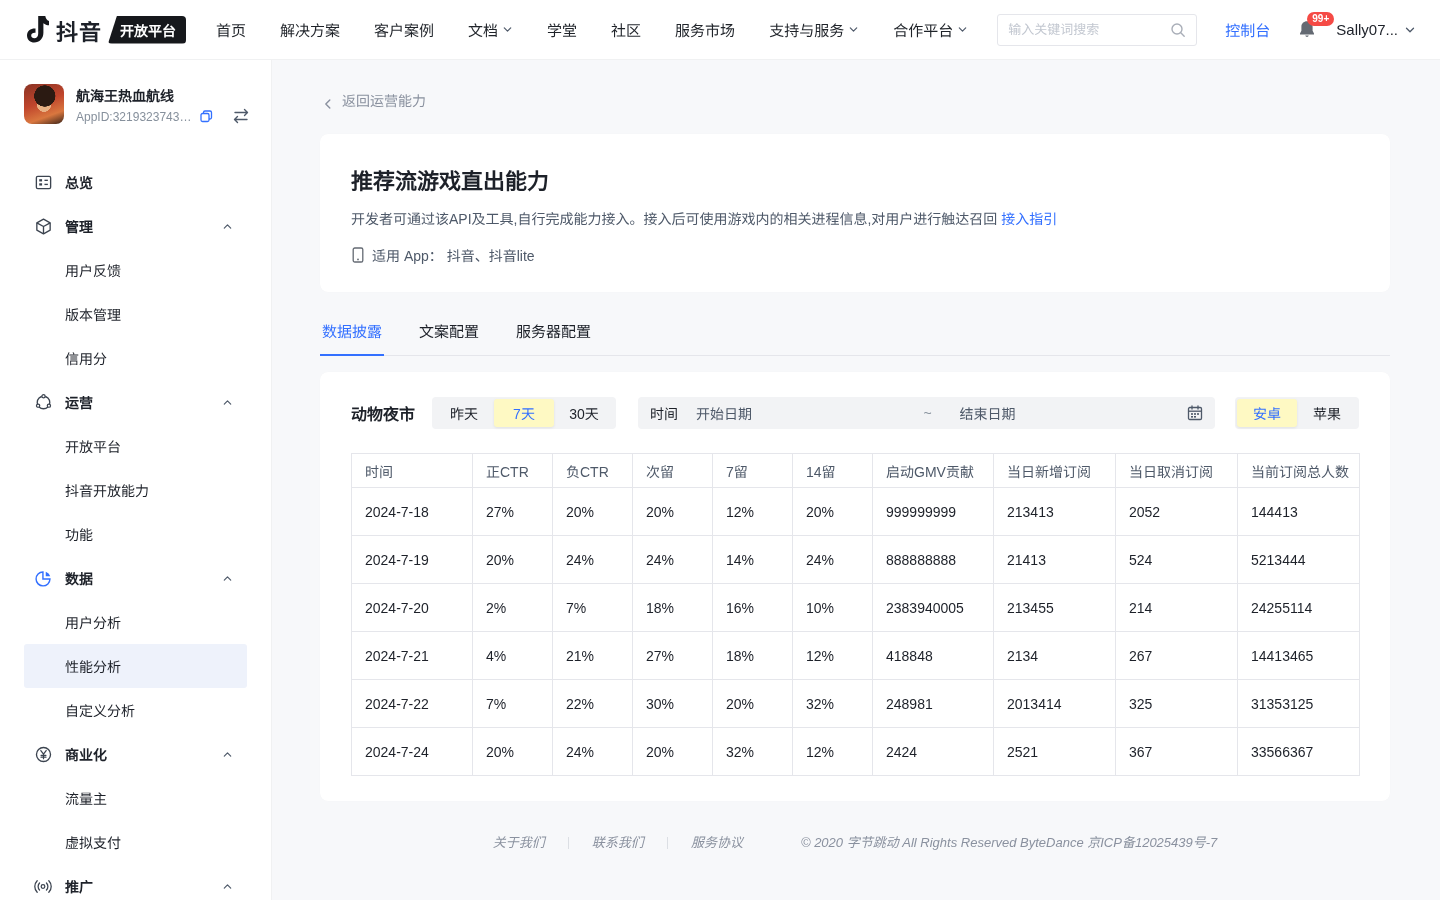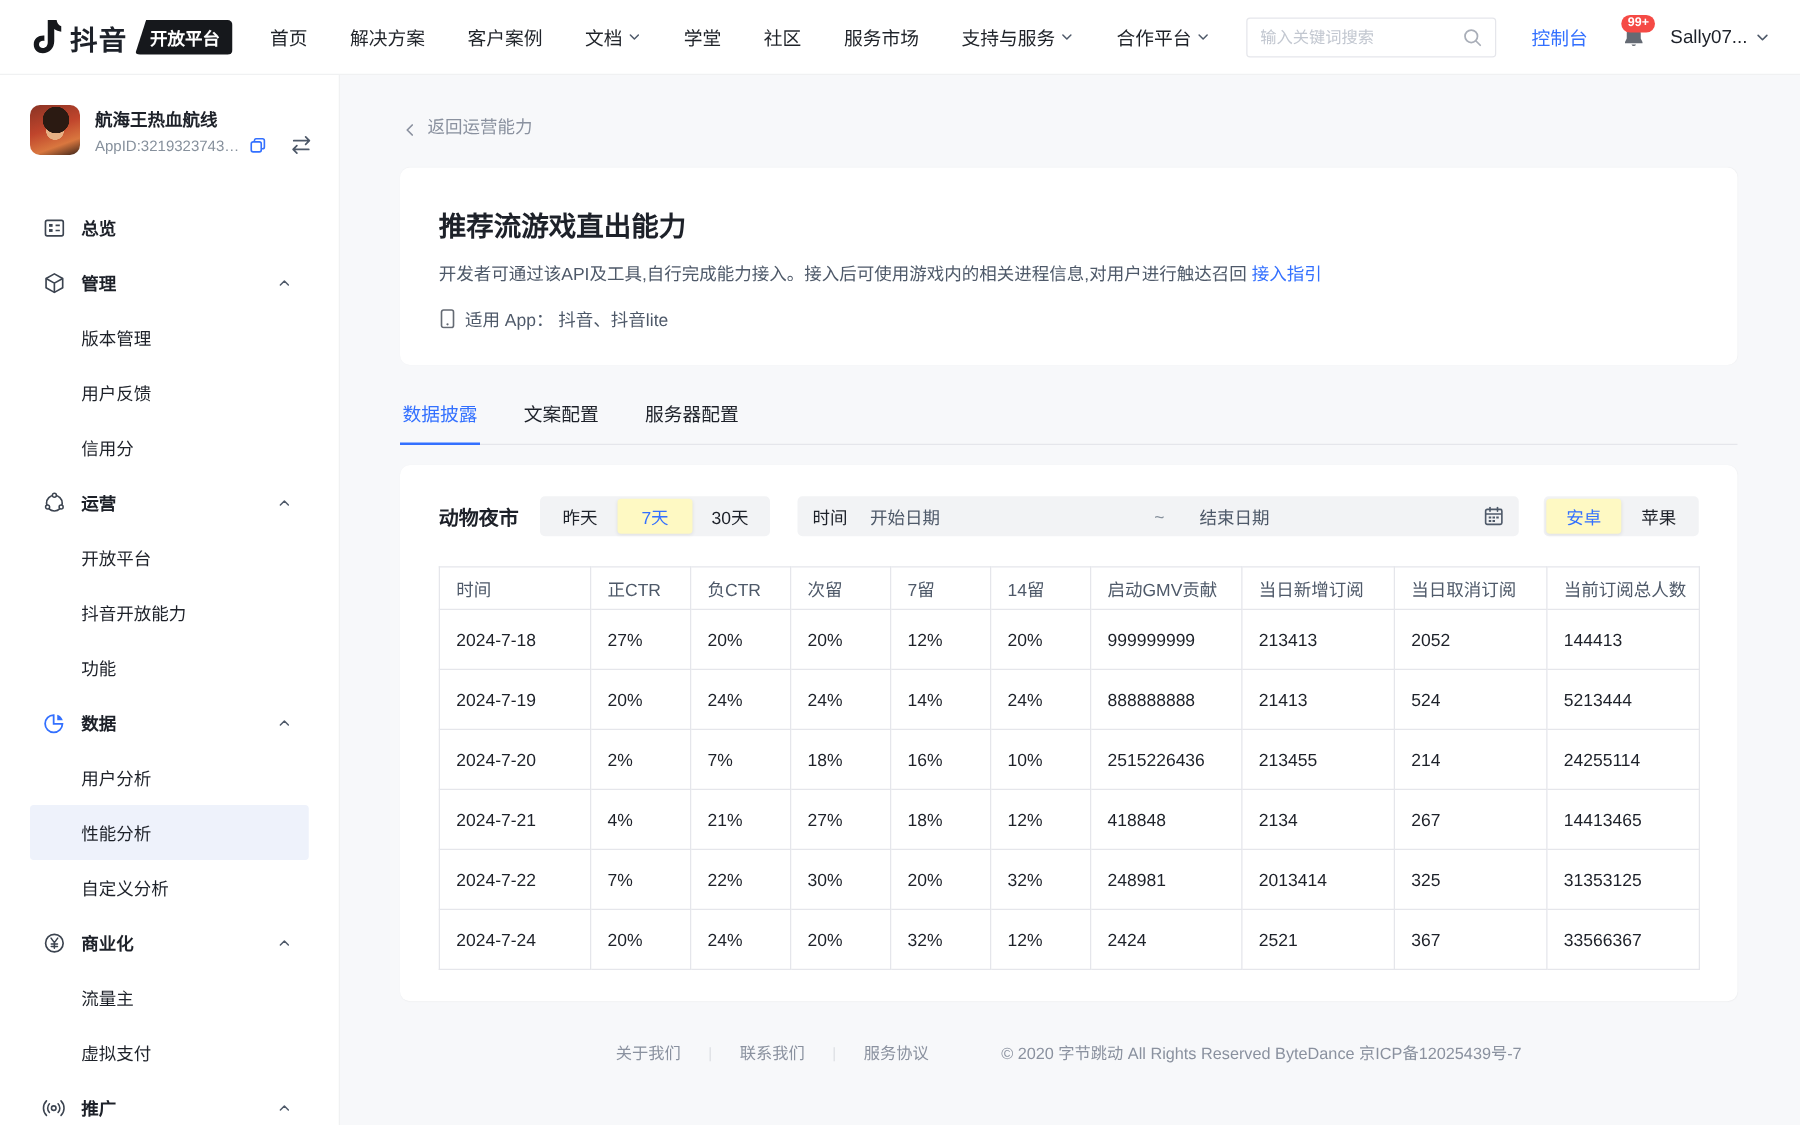--- a/index.html
+++ b/index.html
@@ -23,21 +23,21 @@
   .nav-item .chev { color:#4e5969; display:flex; }
   .topnav-right { margin-left:auto; display:flex; align-items:center; }
   .search-box { width:200px; height:32px; border:1px solid #e5e6eb; border-radius:3px;
     display:flex; align-items:center; padding:0 10px; gap:6px; }
   .search-box input { border:none; outline:none; flex:1; font-size:13px;
     font-family:inherit; color:#1d2129; background:transparent; min-width:0; }
   .search-box input::placeholder { color:#c2c7d0; }
   .console-link { color:#3370ff; font-size:15px; font-weight:500; margin:0 26px 0 28px;
     cursor:pointer; white-space:nowrap; }
   .bell-wrap { position:relative; margin-right:18px; cursor:pointer; display:flex; }
-  .bell-badge { position:absolute; top:-7px; left:1px; background:#f54a45; color:#fff;
+  .bell-badge { position:absolute; top:-7px; left:11px; background:#f54a45; color:#fff;
     font-size:10px; font-weight:700; padding:1px 5px; border-radius:8px; line-height:12px; }
   .user-wrap { display:flex; align-items:center; gap:6px; cursor:pointer; }
   .user-name { font-size:15px; color:#1d2129; }
 
   
   .shell { display:flex; height:840px; }
   .sidebar { width:272px; background:#fff; border-right:1px solid #f0f1f2;
     padding-top:24px; flex-shrink:0; overflow:hidden; }
   .main { flex:1; background:#f7f8fa; overflow:hidden; padding:30px 50px 0 48px; }
 
@@ -102,21 +102,21 @@
 
   table.data-table { width:100%; border-collapse:collapse; table-layout:fixed;
     margin-top:24px; }
   .data-table th,.data-table td { border:1px solid #e5e6eb; font-size:14px;
     text-align:left; padding-left:13px; overflow:hidden; white-space:nowrap; }
   .data-table th { height:34px; color:#4e5969; font-weight:400; }
   .data-table td { height:48px; color:#1d2129; }
 
   
   .footer { margin-top:31px; display:flex; align-items:center; justify-content:center;
-    font-size:13px; color:#8a919f; }
+    font-size:13px; color:#8a919f;font-style:italic; }
   .footer-links { display:flex; align-items:center; }
   .footer-link { cursor:pointer; }
   .footer-divider { margin:0 22px; color:#dcdfe4; font-size:12px; }
   .copyright { margin-left:58px; }
 
   svg { display:block; }
 </style>
 </head>
 <body>
 
@@ -245,24 +245,24 @@
             </svg>
           </span>
           <span>管理</span>
           <span class="mi-caret">
             <svg width="11" height="11" viewBox="0 0 12 12">
               <path d="M2.5 7.7 L6 4.2 L9.5 7.7" fill="none" stroke="currentColor" stroke-width="1.3" stroke-linecap="round" stroke-linejoin="round"></path>
             </svg>
           </span>
         </div>
         <div class="menu-item sub">
+          <span>用户反馈</span>
+        </div>
+        <div class="menu-item sub">
           <span>版本管理</span>
-        </div>
-        <div class="menu-item sub">
-          <span>用户反馈</span>
         </div>
         <div class="menu-item sub">
           <span>信用分</span>
         </div>
         <div class="menu-item top-level">
           <span class="mi-icon">
             <svg width="19" height="19" viewBox="0 0 20 20">
               <circle cx="10" cy="10" r="6.6" fill="none" stroke="currentColor" stroke-width="1.4"></circle>
               <circle cx="10" cy="3.4" r="1.7" fill="#fff" stroke="currentColor" stroke-width="1.3"></circle>
               <circle cx="4.3" cy="13.3" r="1.7" fill="#fff" stroke="currentColor" stroke-width="1.3"></circle>
@@ -457,21 +457,21 @@
               <td>524</td>
               <td>5213444</td>
             </tr>
             <tr>
               <td>2024-7-20</td>
               <td>2%</td>
               <td>7%</td>
               <td>18%</td>
               <td>16%</td>
               <td>10%</td>
-              <td>2515226436</td>
+              <td>2383940005</td>
               <td>213455</td>
               <td>214</td>
               <td>24255114</td>
             </tr>
             <tr>
               <td>2024-7-21</td>
               <td>4%</td>
               <td>21%</td>
               <td>27%</td>
               <td>18%</td>

